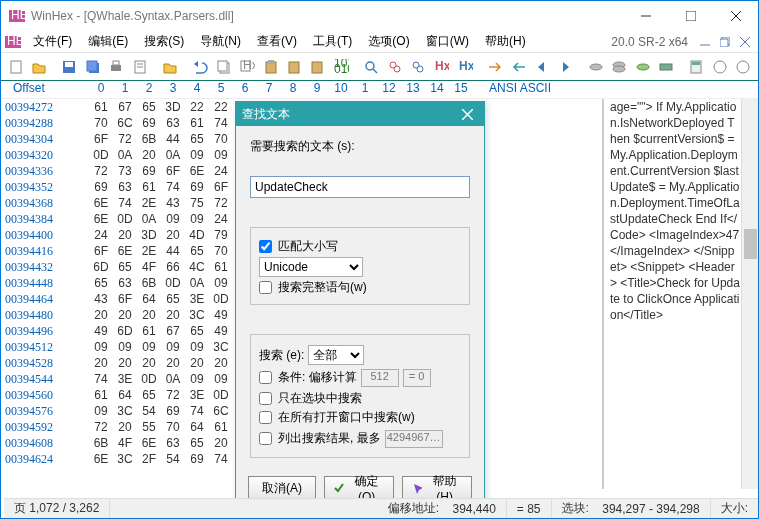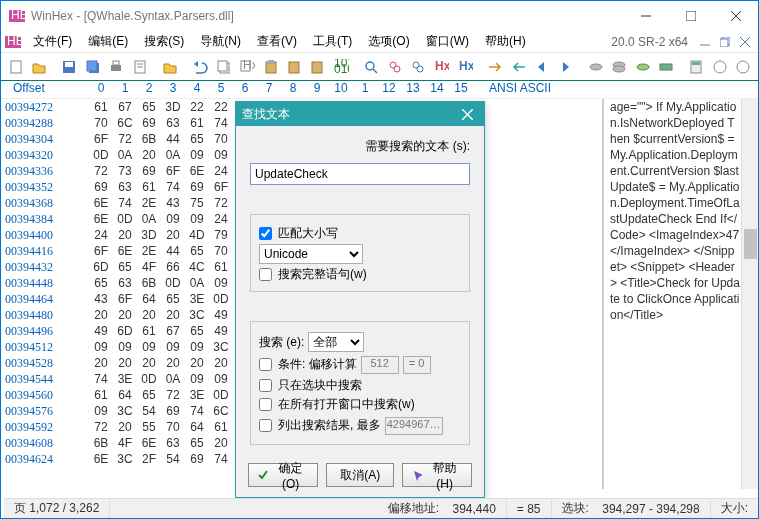--- a/index.html
+++ b/index.html
@@ -31,21 +31,21 @@
 .asciipane{position:absolute;right:0;top:0;width:156px;border-left:2px solid #ccc;height:100%;padding:0 18px 0 6px;font-family:Consolas,monospace;font-size:13px;line-height:16px;color:#333;word-break:break-all}
 .vscroll{position:absolute;right:0;top:0;width:17px;height:100%;background:#f0f0f0;border-left:1px solid #ddd}
 .vscroll .thumb{position:absolute;left:2px;width:13px;height:30px;top:130px;background:#c2c2c2}
 .statusbar{position:absolute;bottom:0;left:3px;right:0;height:20px;background:#f0f0f0;border-top:1px solid #ddd;display:flex;align-items:center;font-size:12px;color:#333}
 .statusbar .cell{padding:0 10px;border-right:1px solid #ddd;height:100%;display:flex;align-items:center}
 .dialog{position:absolute;left:234px;top:100px;width:250px;background:#f0f0f0;border:1px solid #2aa0a8;box-shadow:2px 2px 6px rgba(0,0,0,.15)}
 .dlg-title{height:24px;background:#2aa0a8;color:#fff;display:flex;align-items:center;padding:0 6px;font-size:12px}
 .dlg-title .t{flex:1}
 .dlg-close{width:22px;height:22px;display:flex;align-items:center;justify-content:center}
 .dlg-body{padding:12px 14px 10px}
-.lbl{display:block;text-align:right;margin-bottom:8px}
+.lbl{display:block;text-align:left;margin-bottom:21px}
 .combo{width:100%;height:22px;border:1px solid #7a9ac0;background:#fff;padding:0 4px;font-size:12px}
 .grp{border:1px solid #c5c5c5;padding:8px 8px 6px;margin-top:29px;position:relative}
 .chk{display:flex;align-items:center;gap:6px;margin:2px 0;font-size:12px}
 .chk input{width:13px;height:13px}
 .mini{width:104px;height:20px;border:1px solid #abadb3;font-size:12px;background:#fff}
 .helpq{width:18px;height:18px;border:1px solid #abadb3;display:inline-flex;align-items:center;justify-content:center;font-size:11px;color:#666;margin-left:4px;background:#fff}
 .lblrow{display:flex;align-items:center;gap:4px;margin:2px 0}
 .numbox{width:38px;height:18px;border:1px solid #abadb3;background:#eee;text-align:center;font-size:11px;color:#777}
 .dlg-btns{display:flex;justify-content:space-between;padding:8px 12px 10px;gap:8px}
 .dbtn{height:24px;padding:0 8px;border:1px solid #8a8a8a;background:linear-gradient(#fdfdfd,#e6e6e6);font-size:12px;display:flex;align-items:center;gap:4px;min-width:68px;justify-content:center}
@@ -651,27 +651,27 @@
           <label class="chk">
             <input type="checkbox" style="">
             <span>列出搜索结果, 最多</span>
           </label>
           <span class="numbox" style="width:58px">4294967…</span>
         </div>
     </div>
   </div>
   <div class="dlg-btns">
     <button class="dbtn">
+        <span>取消(A)</span>
+      </button>
+    <button class="dbtn">
         <svg width="12" height="12">
           <path d="M2 6l3 3 5-7" fill="none" stroke="#2a8a2a" stroke-width="2"></path>
         </svg>
         <span>确定(O)</span>
-      </button>
-    <button class="dbtn">
-        <span>取消(A)</span>
       </button>
     <button class="dbtn">
         <svg width="12" height="12">
           <path d="M3 2l3 10 2-4 4-2z" fill="#7a4fc9"></path>
         </svg>
         <span>帮助(H)</span>
       </button>
   </div>
 </div>
 

